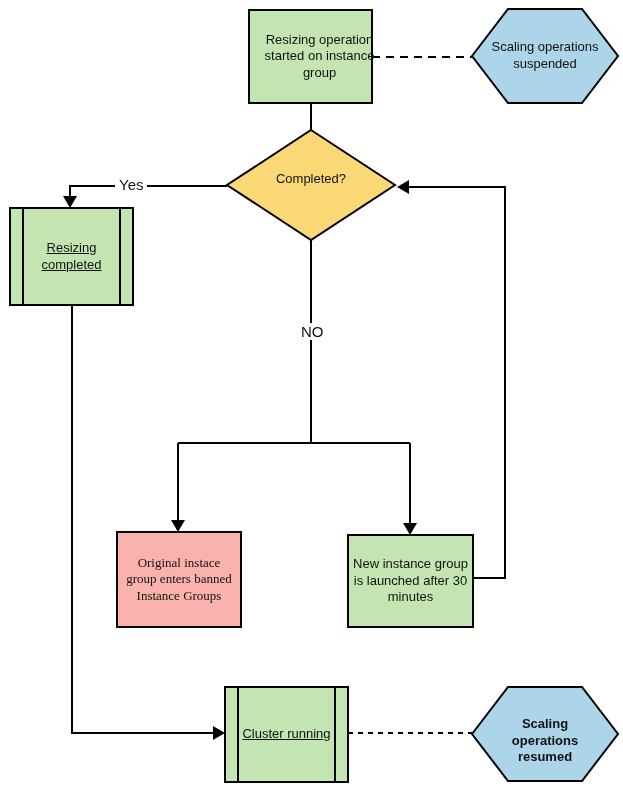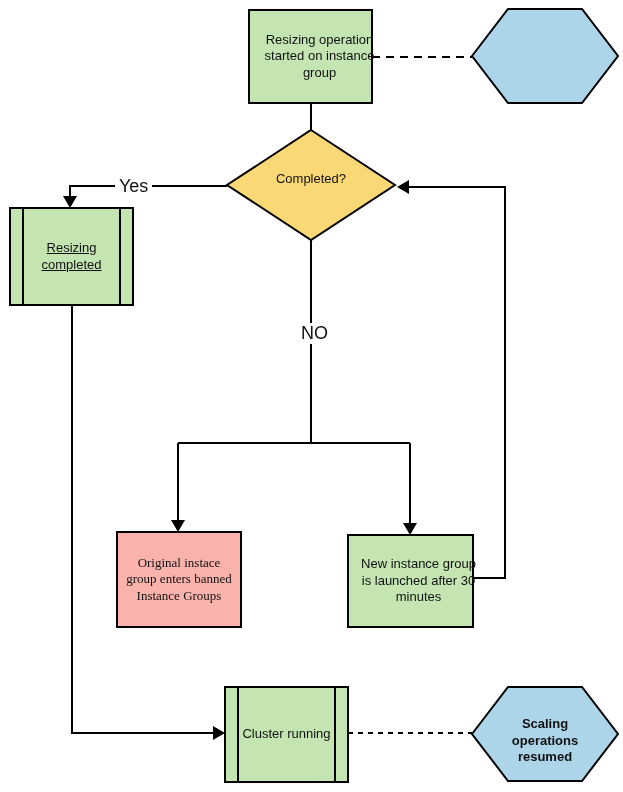--- a/index.html
+++ b/index.html
@@ -15,21 +15,21 @@
   .node-label{
     position:absolute;
     display:flex;align-items:center;justify-content:center;
     text-align:center;
     font-size:13px;line-height:1.28;color:#111111;
     pointer-events:none;
   }
   .edge-label{
     position:absolute;
     background:#ffffff;
-    font-size:18px;color:#111111;
+    font-size:15px;color:#111111;
     padding:0 4px;
     pointer-events:none;
   }
 </style>
 </head>
 <body>
 
 <div id="canvas">
 
   <svg width="623" height="792" viewBox="0 0 623 792">
@@ -70,30 +70,31 @@
       <rect x="225" y="687" width="123" height="95" fill="#c4e5b1"></rect>
       <line x1="238" y1="687" x2="238" y2="782"></line>
       <line x1="335" y1="687" x2="335" y2="782"></line>
 
       <polygon points="472,734 508,687 582,687 618,734 582,781 508,781" fill="#acd5e9"></polygon>
     </g>
   </svg>
 
   <div class="node-label" style="left:251px;top:10px;width:137px;height:93px;border-radius:16px;">Resizing operation started on instance group</div>
 
+  <div class="node-label" style="left:488px;top:9px;width:114px;height:94px;">Scaling operations suspended</div>
 
   <div class="node-label" style="left:247px;top:124px;width:128px;height:110px;">Completed?</div>
 
   <div class="node-label" style="left:25px;top:208px;width:93px;height:97px;text-decoration:underline;">Resizing completed</div>
 
   <div class="node-label" style="left:122px;top:532px;width:114px;height:95px;font-family:Liberation Serif, serif;">Original instace group enters banned Instance Groups</div>
 
-  <div class="node-label" style="left:353px;top:535px;width:115px;height:92px;margin-left:8px;">New instance group is launched after 30 minutes</div>
+  <div class="node-label" style="left:353px;top:535px;width:115px;height:92px;">New instance group is launched after 30 minutes</div>
 
-  <div class="node-label" style="left:240px;top:687px;width:93px;height:95px;">Cluster running</div>
+  <div class="node-label" style="left:240px;top:687px;width:93px;height:95px;text-decoration:underline;">Cluster running</div>
 
   <div class="node-label" style="left:488px;top:687px;width:114px;height:108px;font-weight:bold;">Scaling operations resumed</div>
 
   <div class="edge-label" style="left:115px;top:176px;">Yes</div>
 
   <div class="edge-label" style="left:297px;top:323px;">NO</div>
 
 </div>
 
 </body></html>

